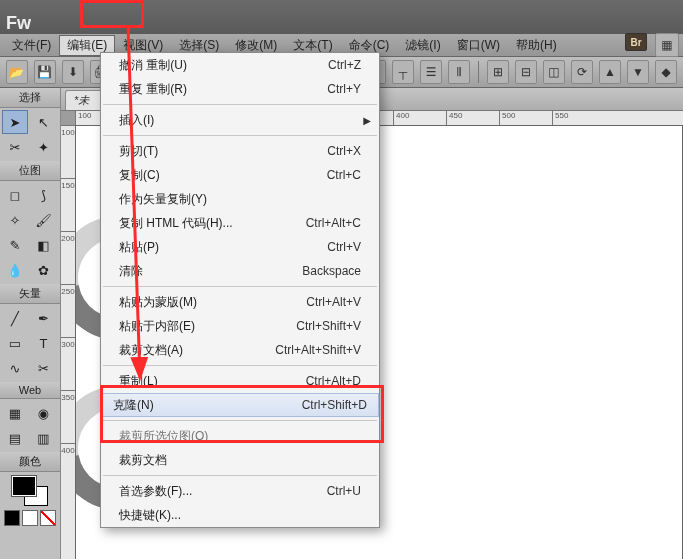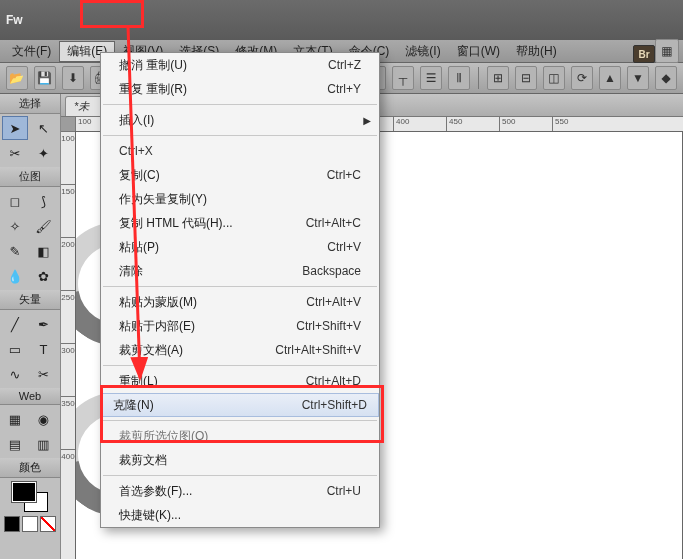--- a/index.html
+++ b/index.html
@@ -1,21 +1,21 @@
 <!DOCTYPE html>
 <html><head>
 <meta charset="utf-8">
 <style>
 html,body{margin:0;padding:0;font-family:"Microsoft YaHei","SimSun",Tahoma,sans-serif;font-size:12px;background:#b8b8b8;overflow:hidden;width:683px;height:559px}
 .app-bg{width:683px;height:559px;position:relative;background:#b8b8b8}
-.titlebar{height:40px;background:linear-gradient(#6b6b6b,#5a5a5a);color:#eee;display:flex;align-items:center;padding:0 6px;font-weight:bold;font-size:12px}
+.titlebar{height:34px;background:linear-gradient(#6b6b6b,#5a5a5a);color:#eee;display:flex;align-items:flex-end;padding:0 6px;font-weight:bold;font-size:18px}
 .menubar{height:22px;background:linear-gradient(#a9a9a9,#969696);display:flex;align-items:center;padding:0 4px;border-bottom:1px solid #666}
 .menubar .mitem{padding:2px 8px;color:#222;cursor:default}
 .menubar .mitem.open{background:#dcdcdc;border:1px solid #666;padding:1px 7px}
-.menubar-end{margin-left:auto;display:flex;align-items:flex-end}
+.menubar-end{margin-left:auto;display:flex;gap:8px;align-items:flex-start}
 .toolbar{height:30px;background:linear-gradient(#bfbfbf,#a0a0a0);display:flex;align-items:center;gap:6px;padding:0 6px;border-bottom:1px solid #666}
 .tbtn{width:22px;height:22px;background:#b5b5b5;border:1px solid #888;border-radius:2px;display:flex;align-items:center;justify-content:center;color:#333;font-size:12px}
 .tsep{width:1px;height:22px;background:#777;margin:0 2px}
 .workspace{display:flex;height:calc(559px - 22px - 22px - 30px)}
 .left-panels{width:60px;background:#c0c0c0;border-right:1px solid #888;display:flex;flex-direction:column}
 .panel-hdr{font-size:11px;color:#222;padding:2px 4px;background:linear-gradient(#c8c8c8,#afafaf);text-align:center;border-bottom:1px solid #888}
 .tool-grid{display:grid;grid-template-columns:1fr 1fr;gap:1px;padding:2px;background:#c0c0c0}
 .tool{width:24px;height:22px;display:flex;align-items:center;justify-content:center;color:#222;font-size:13px;border:1px solid transparent}
 .tool.sel{background:#9fb8d9;border:1px solid #5a7aa8}
 .swatches{display:flex;flex-direction:column;gap:2px;padding:4px;align-items:center}
@@ -207,20 +207,21 @@
         <span class="dd-label">重复 重制(R)</span>
         <span class="dd-accel">Ctrl+Y</span>
       </div>
       <div class="dd-sep"></div>
       <div class="dd-row">
         <span class="dd-label">插入(I)</span>
         <span class="dd-arrow">▶</span>
       </div>
       <div class="dd-sep"></div>
       <div class="dd-row">
+        <span class="dd-label">剪切(T)</span>
         <span class="dd-accel">Ctrl+X</span>
       </div>
       <div class="dd-row">
         <span class="dd-label">复制(C)</span>
         <span class="dd-accel">Ctrl+C</span>
       </div>
       <div class="dd-row">
         <span class="dd-label">作为矢量复制(Y)</span>
       </div>
       <div class="dd-row">

